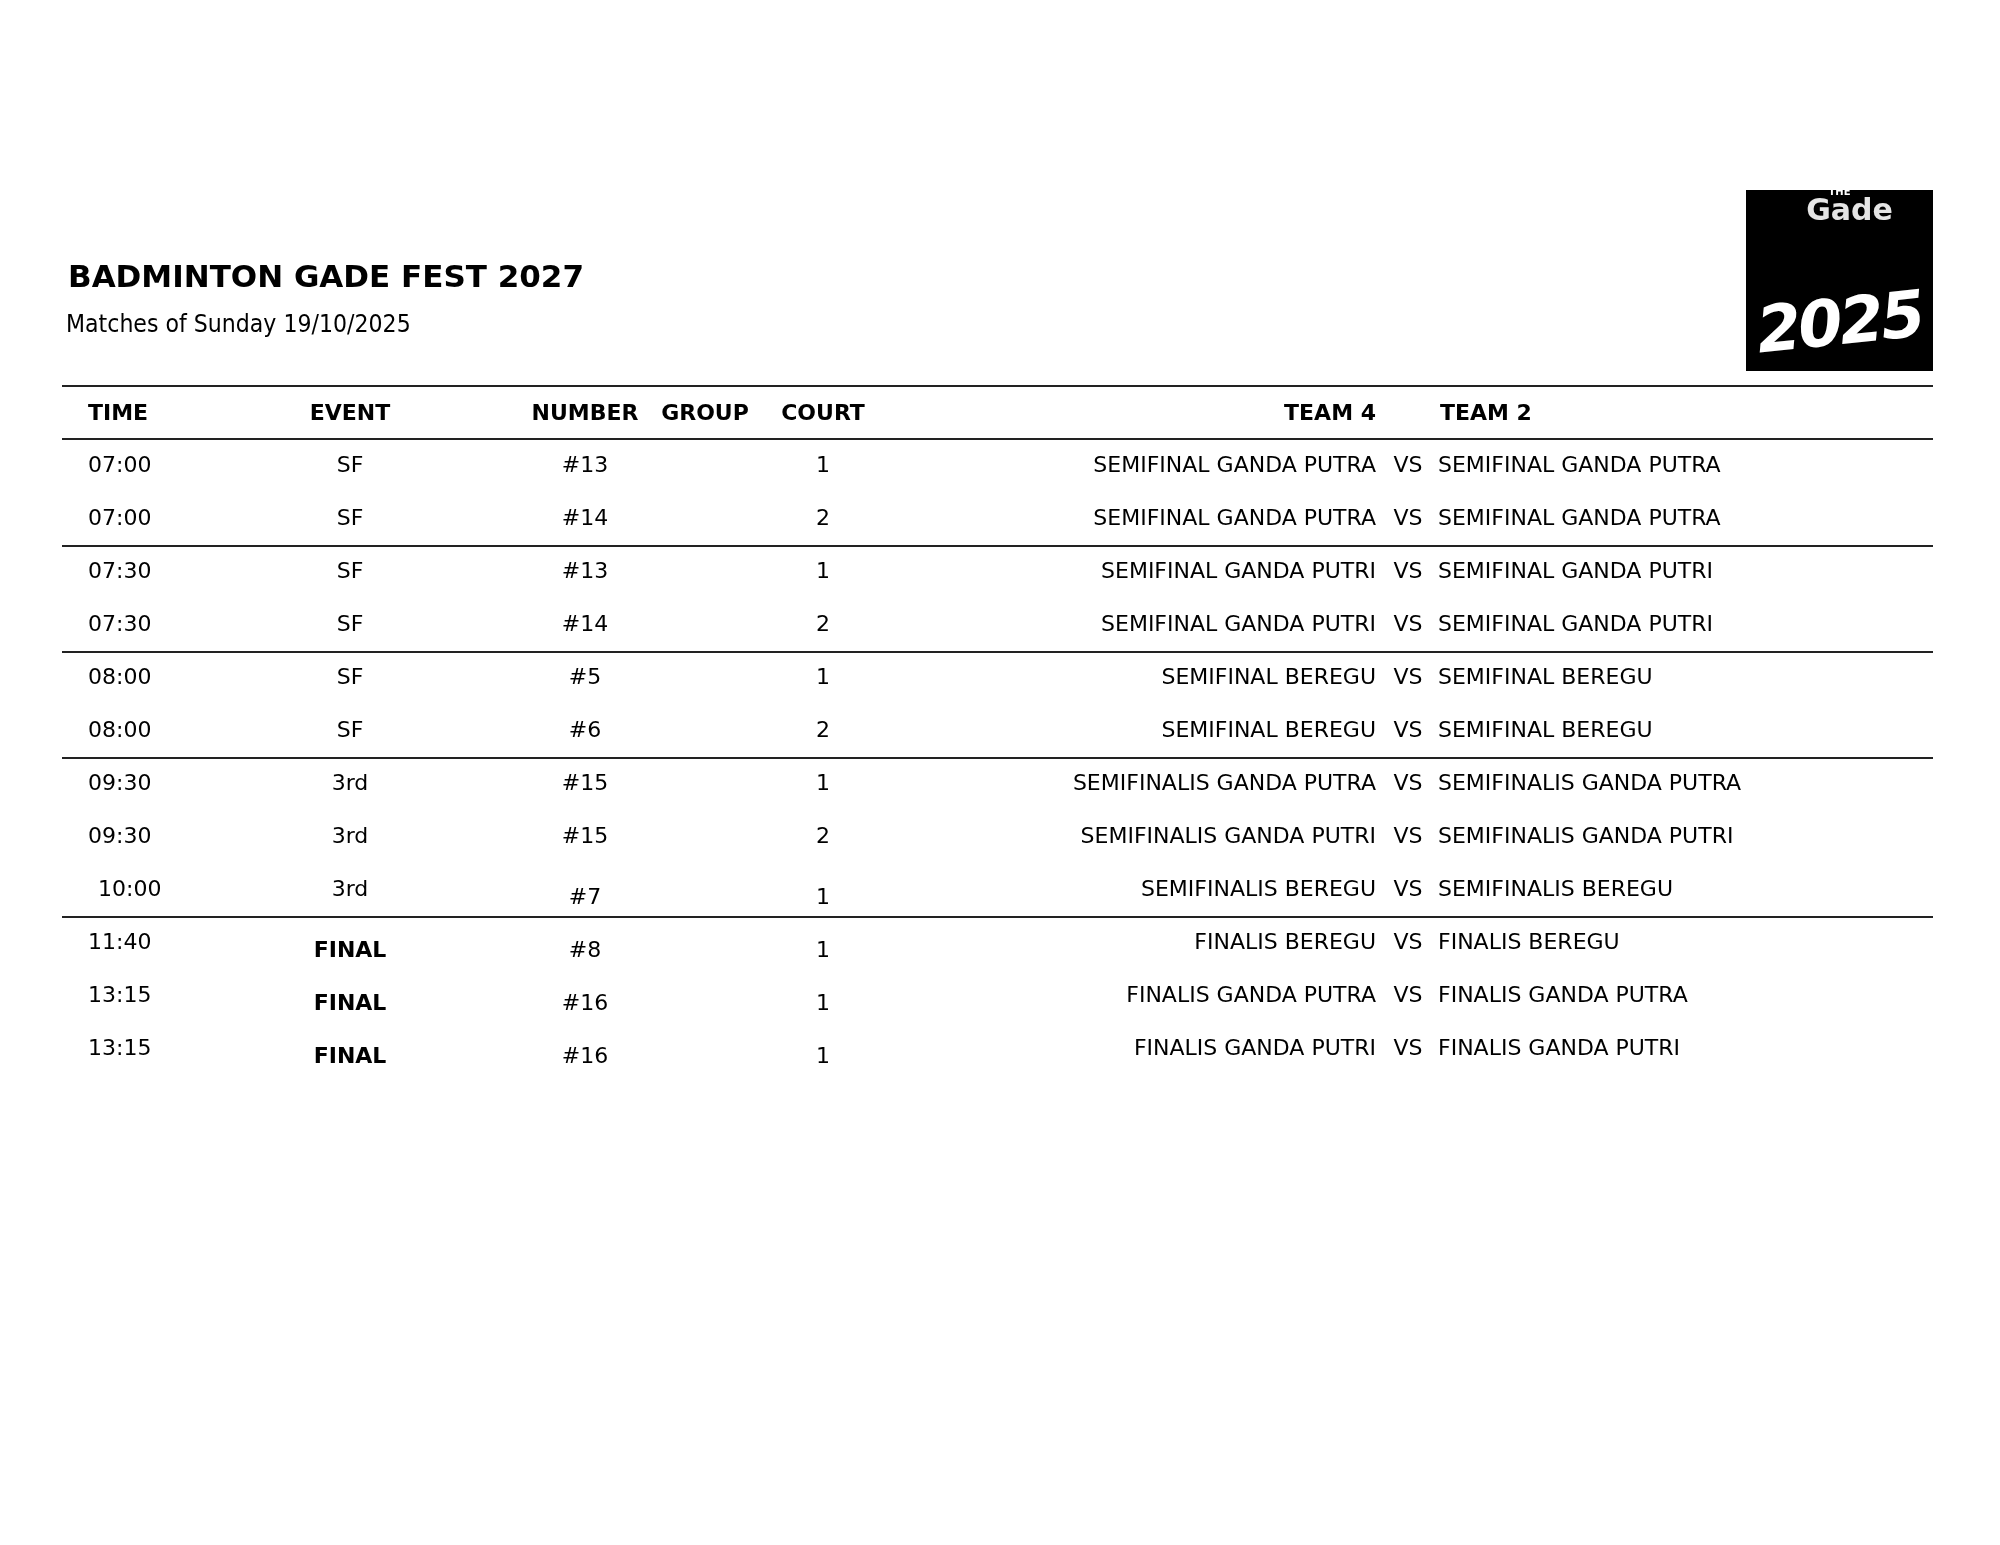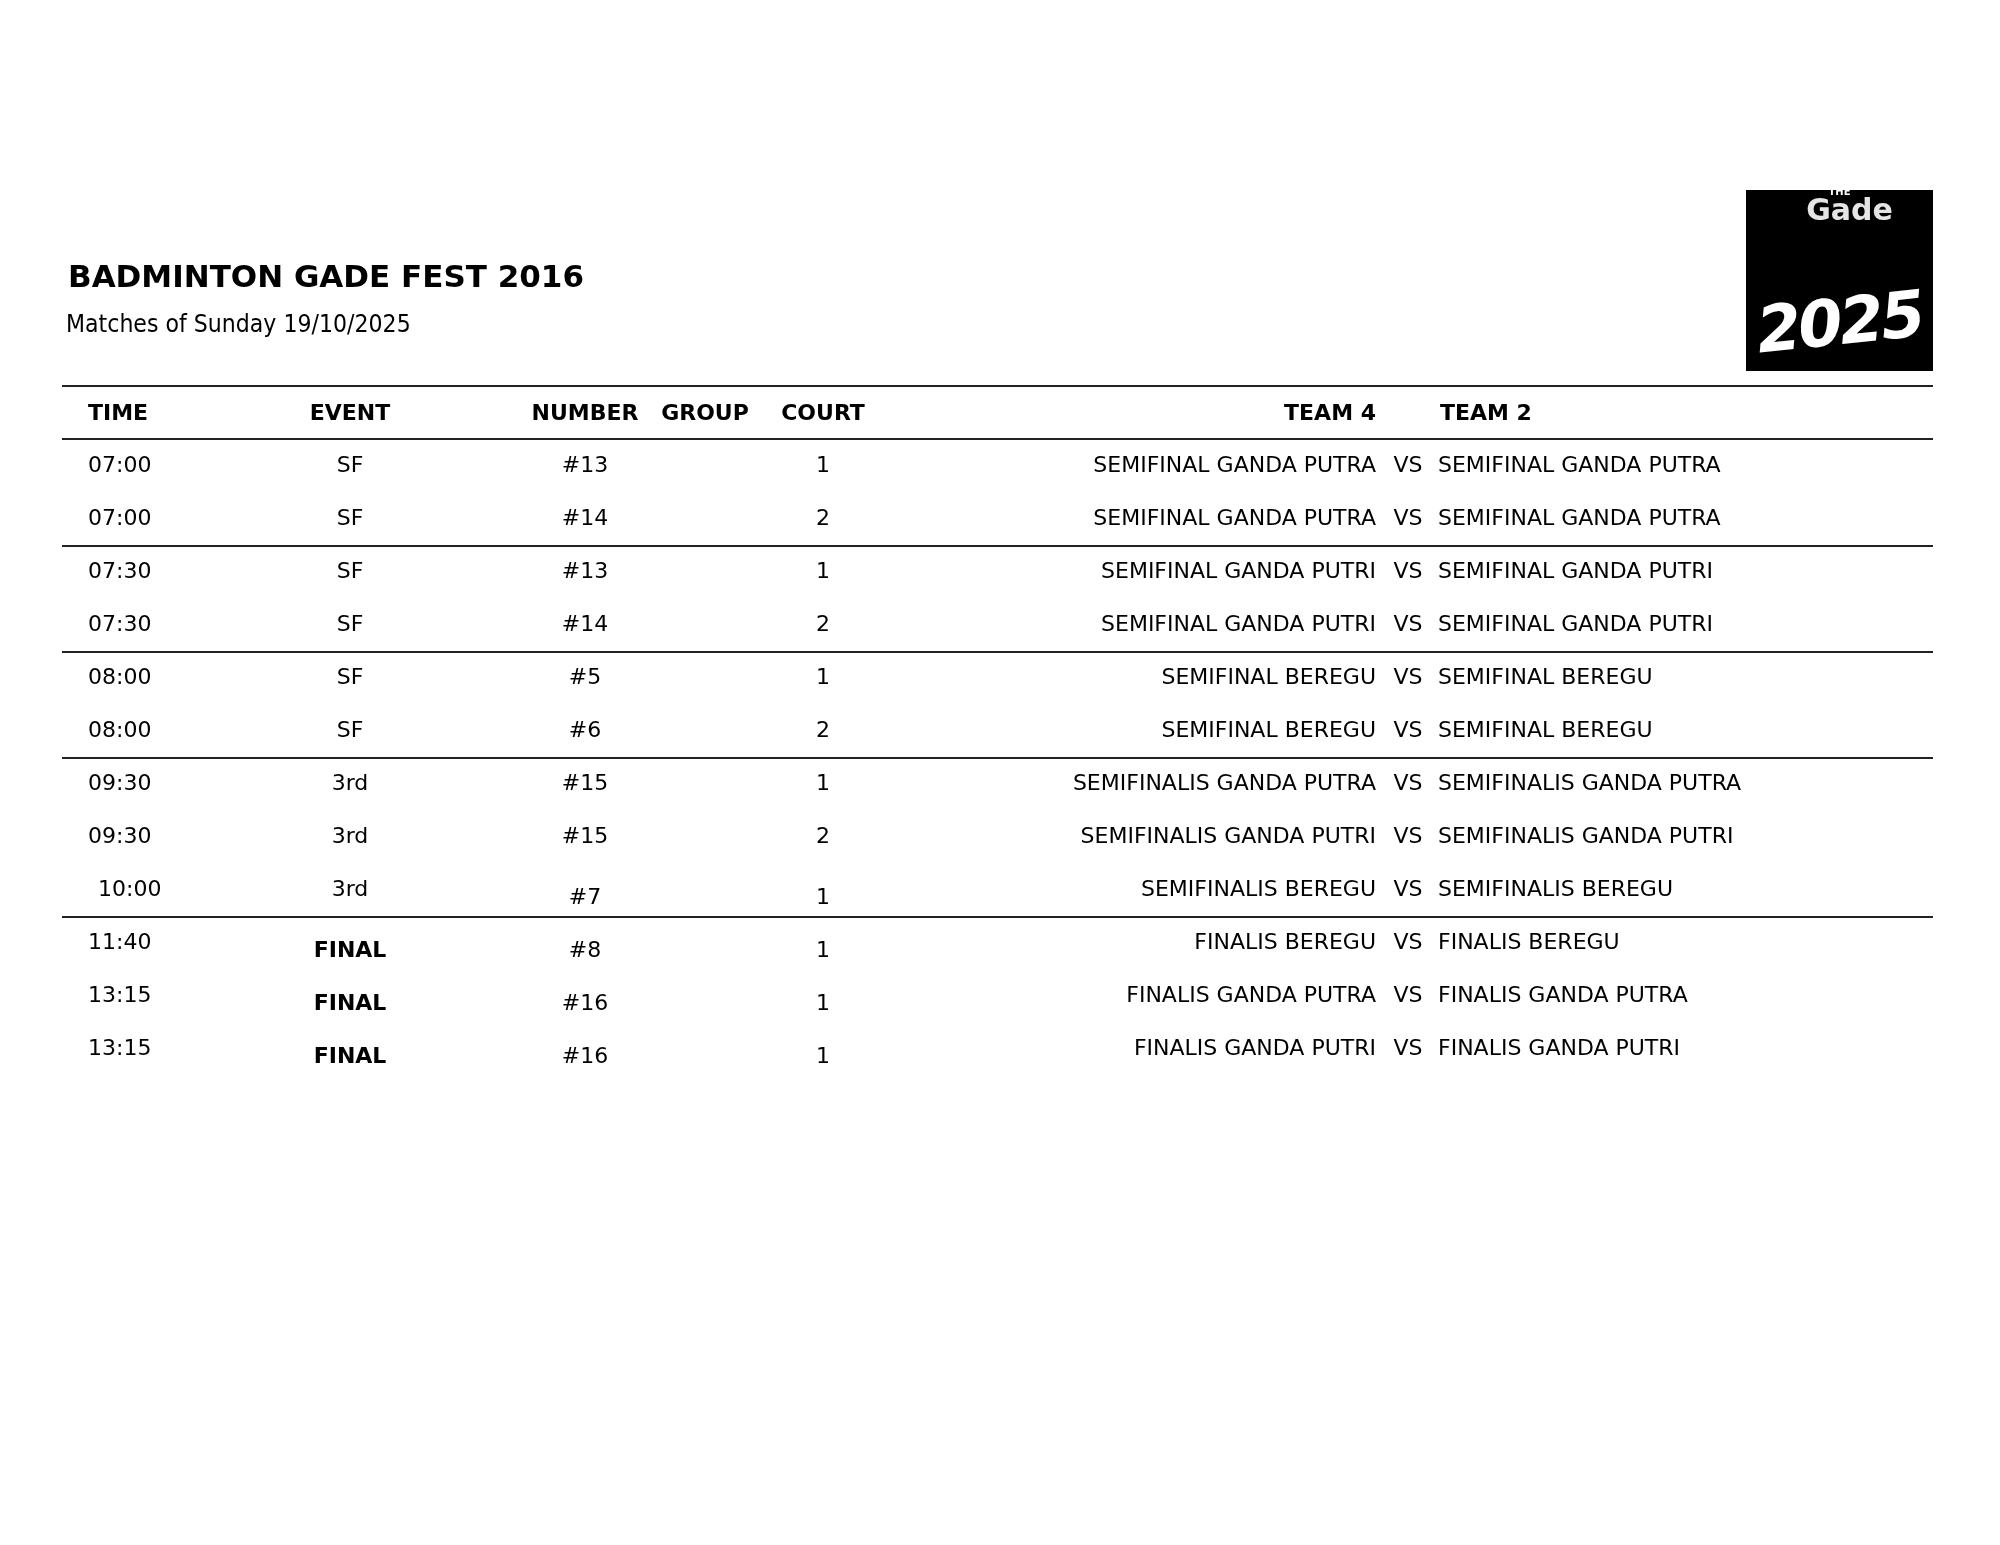--- a/index.html
+++ b/index.html
@@ -26,21 +26,21 @@
   .cell { position:absolute; font-size:22px; white-space:nowrap; line-height:26px; }
   .hdr { font-weight:bold; font-size:22px; }
   .left { transform-origin:left center;text-align:right; }
   .center { transform:translateX(-50%); }
   .right { transform:translateX(-100%); }
   .bold { font-weight:bold; }
 </style>
 </head>
 <body>
 
-<div class="title">BADMINTON GADE FEST 2016</div>
+<div class="title">BADMINTON GADE FEST 2027</div>
 <div class="subtitle">Matches of Sunday 19/10/2025</div>
 
 <div class="logo">
   <div class="the">THE</div>
   <div class="gade">Gade</div>
   <div class="year">2025</div>
 </div>
 
 <div>
   <div class="rule" style="top:385px;"></div>

